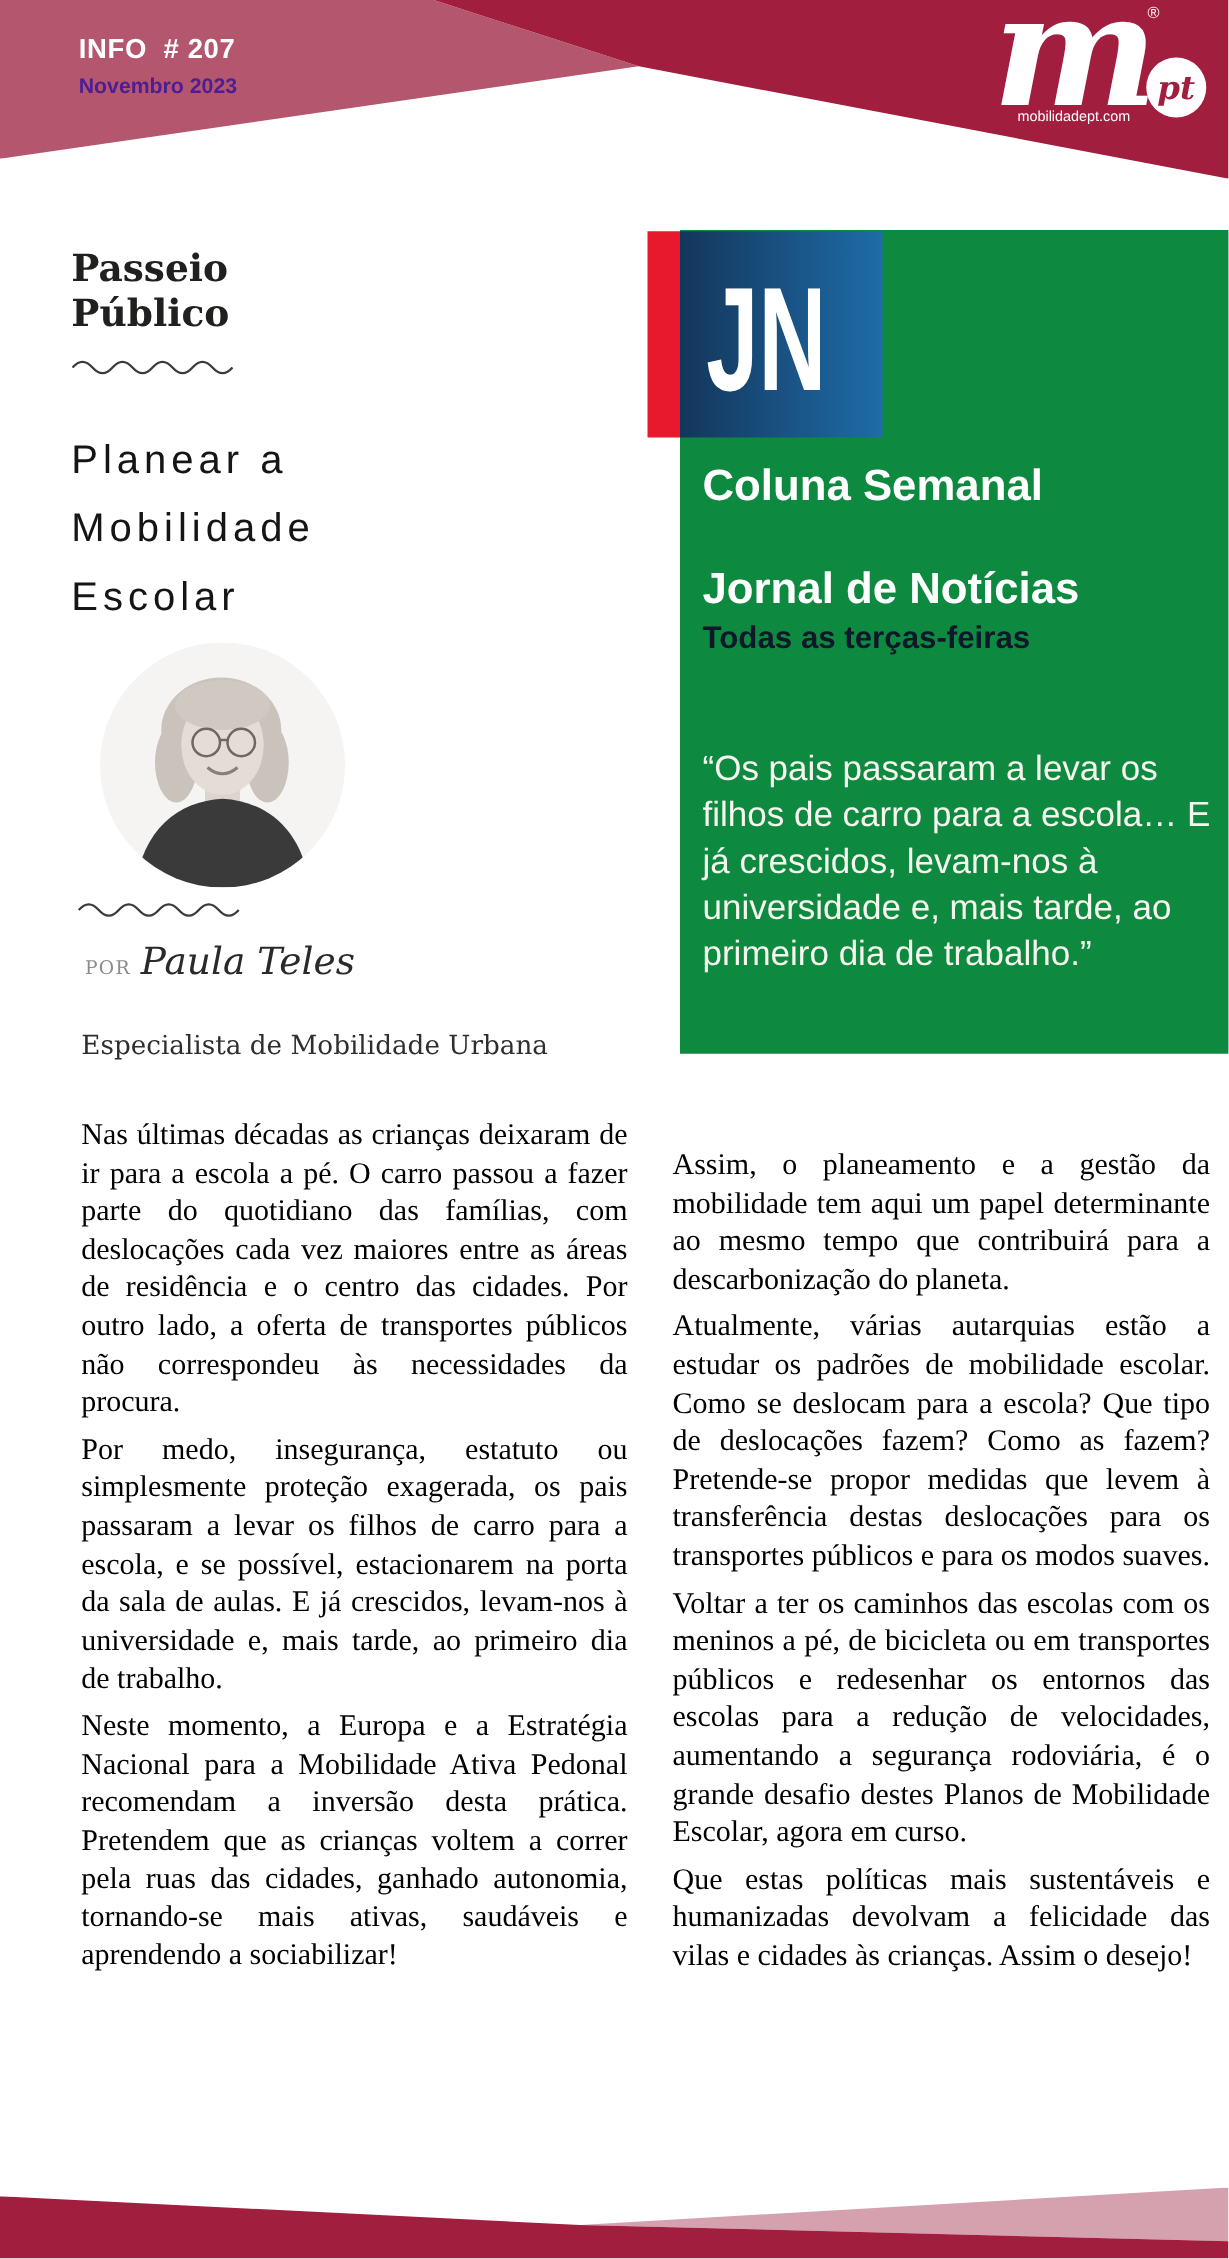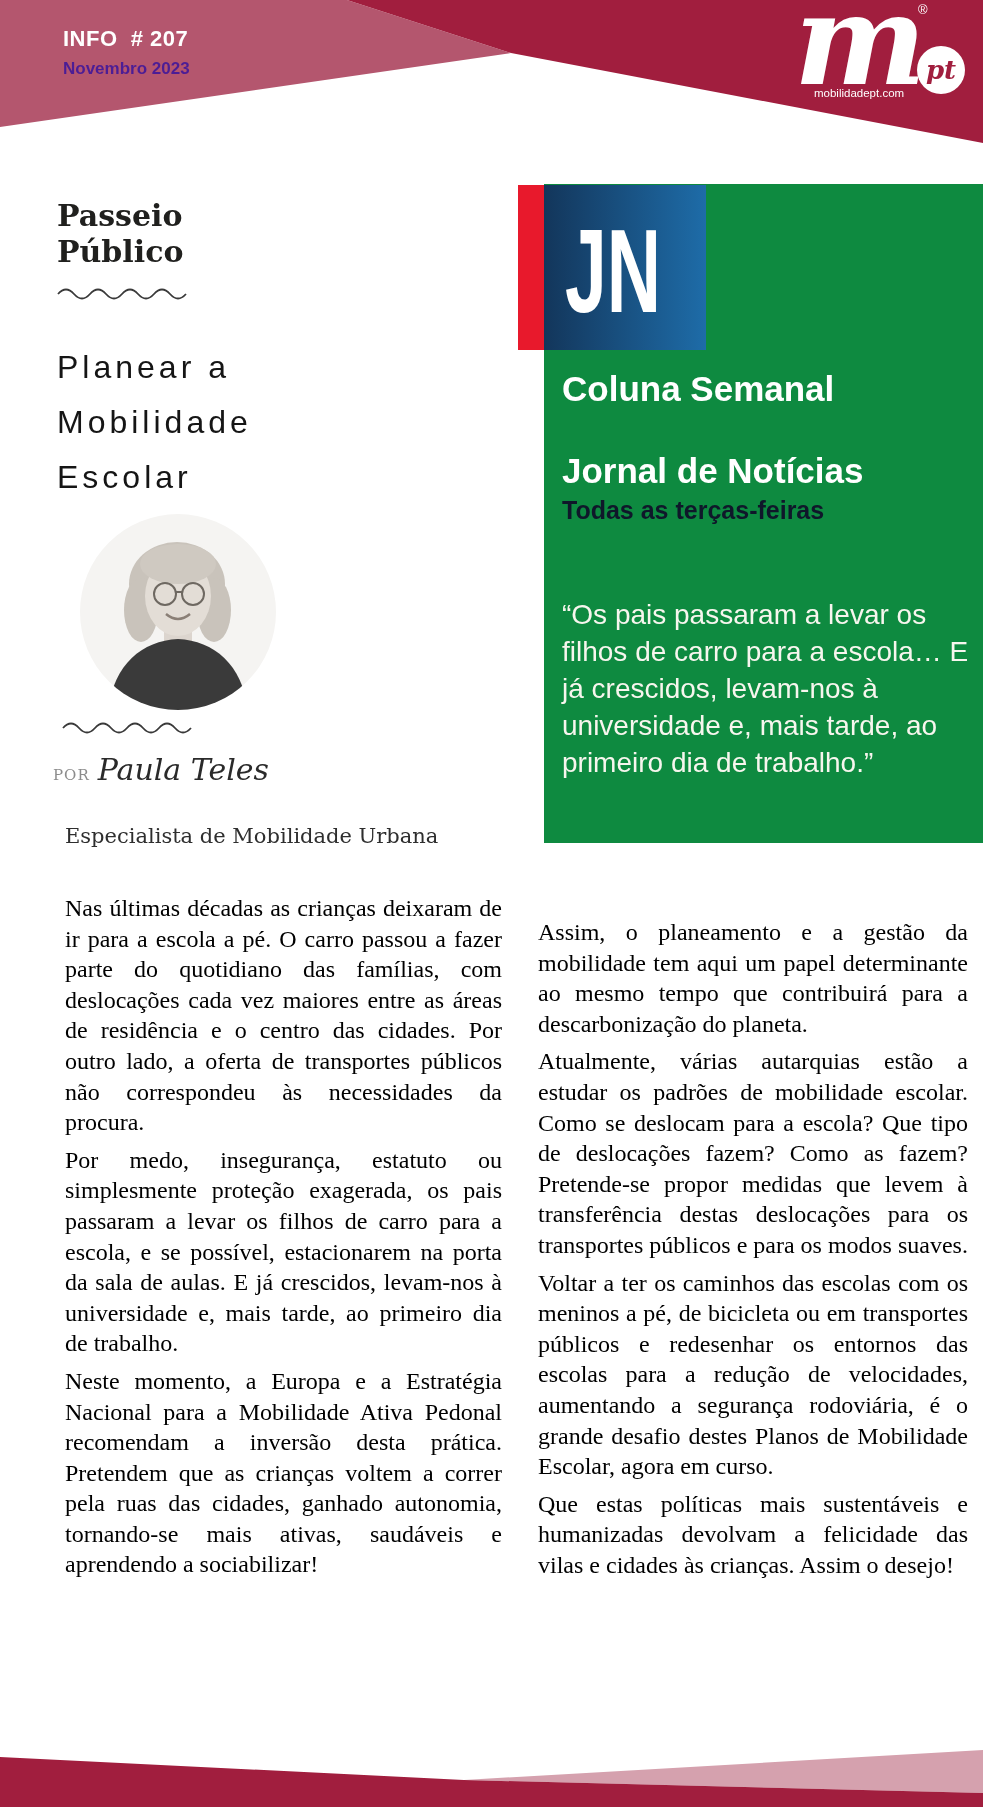--- a/index.html
+++ b/index.html
@@ -19,21 +19,21 @@
   .mpt{left:798px;top:0;width:180px;height:108px;}
 
   
   .section-title{left:57px;top:198px;font-family:"DejaVu Serif",serif;font-weight:bold;
                  font-size:30px;line-height:36px;color:#20201E;}
   .wavy1{left:57px;top:286px;}
   .wavy2{left:62px;top:720px;}
   .article-title{left:57px;top:340px;font-size:32px;line-height:55px;font-weight:300;
                  letter-spacing:4px;color:#151515;}
   .photo{left:80px;top:514px;width:196px;height:196px;}
-  .byline{left:53px;top:752px;}
+  .byline{left:68px;top:752px;}
   .byline .por{font-family:"DejaVu Serif",serif;font-size:15px;color:#8C8C8C;letter-spacing:1px;}
   .byline .author{font-family:"DejaVu Serif",serif;font-style:italic;font-size:30px;color:#2A2A2A;margin-left:8px;}
   .role{left:65px;top:788px;font-family:"DejaVu Serif",serif;font-size:21px;color:#2E2E2E;margin-top:36px;}
 
   
   .green-box{left:544px;top:184px;width:439px;height:659px;background:#0E8A40;}
   .jn-red{left:518px;top:185px;width:26px;height:165px;background:#E8192C;}
   .jn-blue{left:544px;top:185px;width:162px;height:165px;
            background:linear-gradient(90deg,#13365B 0%,#1E6CA8 100%);}
   .gb-title{position:absolute;left:18px;font-weight:bold;font-size:35px;line-height:50px;color:#fff;}

